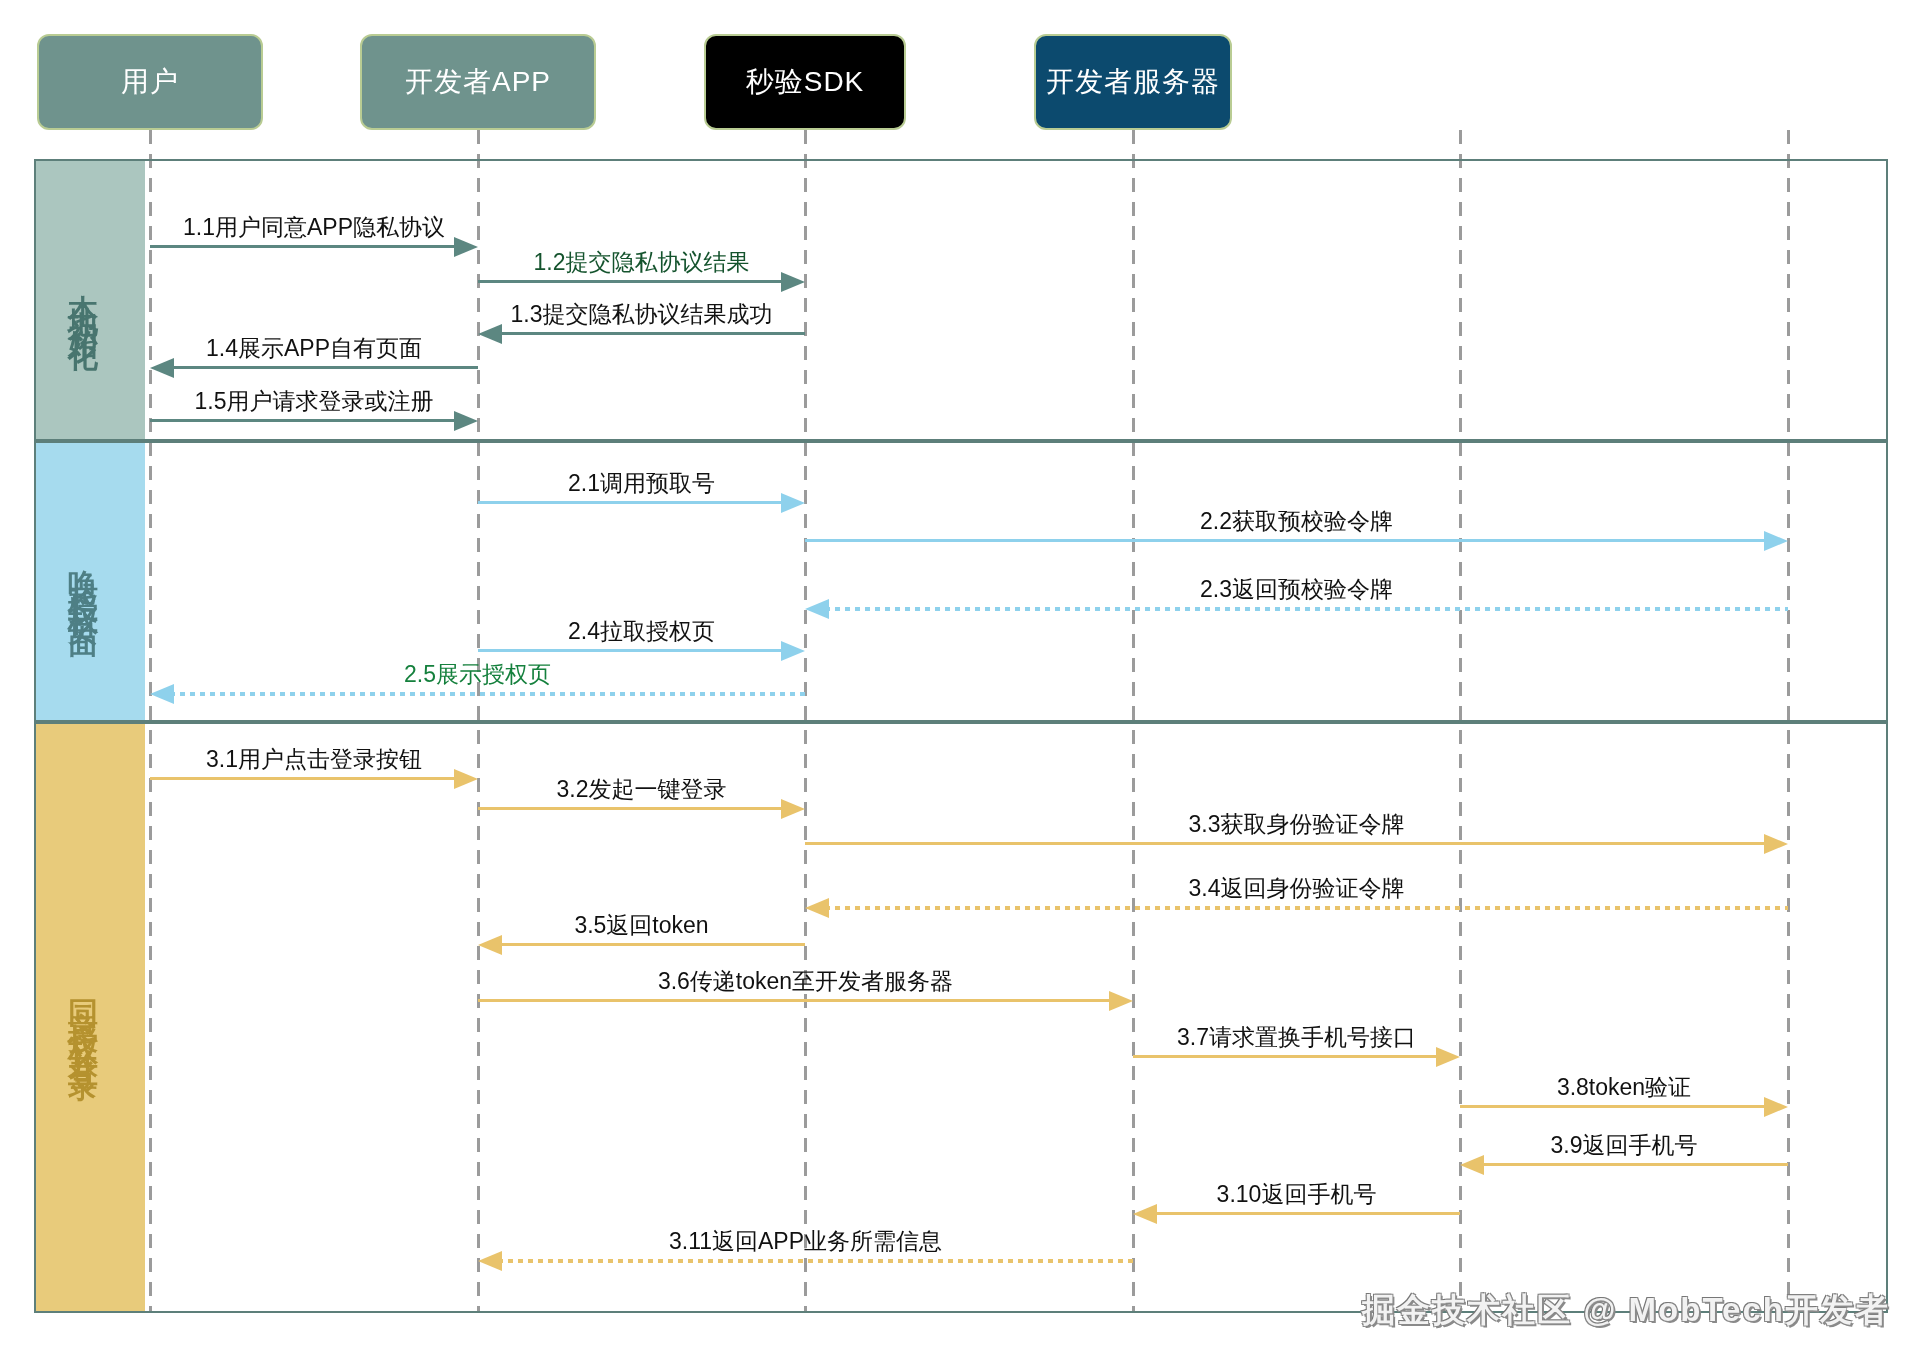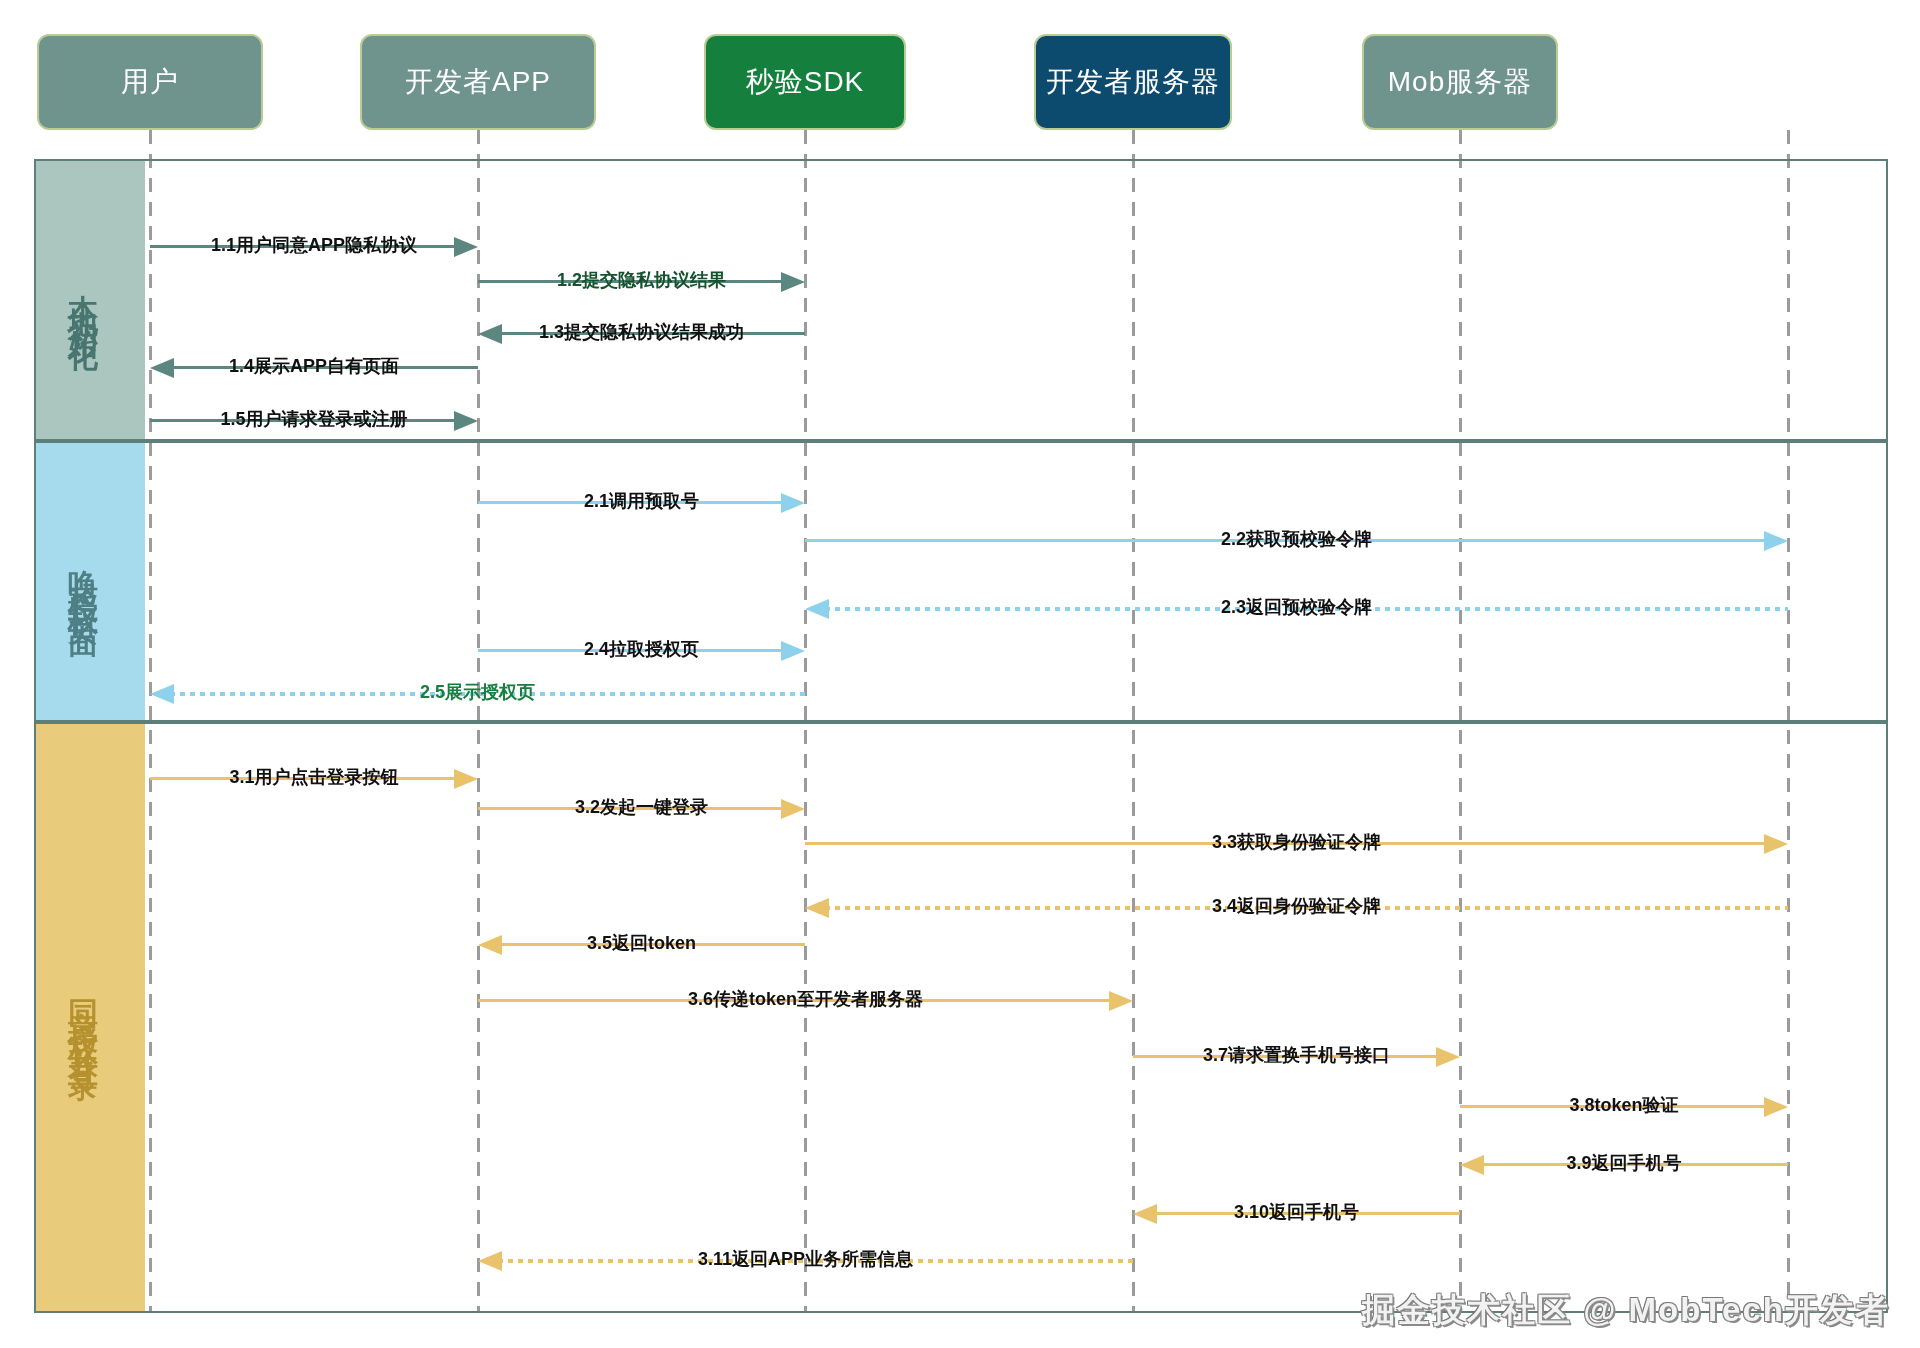--- a/index.html
+++ b/index.html
@@ -19,21 +19,21 @@
   .phase-label{
     position:absolute;writing-mode:vertical-lr;text-orientation:upright;
     font-size:30px;font-weight:600;letter-spacing:12px;z-index:4;white-space:nowrap;
   }
   .msg-line{position:absolute;z-index:6;}
   .msg-line.solid{height:3px;}
   .msg-line.dotted{height:4px;}
   .msg-head{position:absolute;width:0;height:0;border-top:10px solid transparent;border-bottom:10px solid transparent;z-index:7;}
   .msg-label{
     position:absolute;transform:translateX(-50%);white-space:nowrap;
-    font-size:18px;font-weight:700;color:#111111;z-index:8;margin-top:21px;
+    font-size:23px;font-weight:400;color:#111111;z-index:8;
   }
   .watermark{
     position:absolute;z-index:9;font-size:33px;font-weight:700;letter-spacing:2px;
     color:#f2f2f2;white-space:nowrap;
     text-shadow:2px 2px 0 #8a8a8a,-1px -1px 0 #777777,1px -1px 0 #888888,-1px 1px 0 #888888;
   }
 </style>
 </head>
 <body>
 
@@ -48,23 +48,22 @@
     <div class="band" style="left: 36px; top: 161px; width: 109px; height: 278px; background: rgb(171, 198, 191);"></div>
     <div class="phase-label" style="color: rgb(72, 117, 111); left: 62px; top: 300px; transform: translateY(-50%);">本地初始化</div>
     <div class="section" style="left: 34px; top: 441px; width: 1854px; height: 281px; border-color: rgb(93, 127, 122);"></div>
     <div class="band" style="left: 36px; top: 443px; width: 109px; height: 277px; background: rgb(166, 219, 238);"></div>
     <div class="phase-label" style="color: rgb(78, 127, 133); left: 62px; top: 581.5px; transform: translateY(-50%);">唤起授权页面</div>
     <div class="section" style="left: 34px; top: 722px; width: 1854px; height: 591px; border-color: rgb(93, 127, 122);"></div>
     <div class="band" style="left: 36px; top: 724px; width: 109px; height: 587px; background: rgb(232, 203, 123);"></div>
     <div class="phase-label" style="color: rgb(181, 146, 47); left: 62px; top: 1017.5px; transform: translateY(-50%);">同意授权并登录</div>
     <div class="actor-box" style="left: 37px; top: 34px; width: 226px; background: rgb(111, 147, 141); border: 2px solid rgb(185, 204, 147); color: rgb(255, 255, 255);">用户</div>
     <div class="actor-box" style="left: 360px; top: 34px; width: 236px; background: rgb(111, 147, 141); border: 2px solid rgb(185, 204, 147); color: rgb(255, 255, 255);">开发者APP</div>
-    <div class="actor-box" style="left: 704px; top: 34px; width: 202px; background: #15803d; border: 2px solid rgb(185, 204, 147); color: rgb(255, 255, 255);">秒验SDK</div>
+    <div class="actor-box" style="left: 704px; top: 34px; width: 202px; background: #000000; border: 2px solid rgb(185, 204, 147); color: rgb(255, 255, 255);">秒验SDK</div>
     <div class="actor-box" style="left: 1034px; top: 34px; width: 198px; background: #0c4a6e; border: 2px solid rgb(185, 204, 147); color: rgb(255, 255, 255);">开发者服务器</div>
-    <div class="actor-box" style="left: 1362px; top: 34px; width: 196px; background: rgb(111, 147, 141); border: 2px solid rgb(185, 204, 147); color: rgb(255, 255, 255);">Mob服务器</div>
     <div class="msg-line solid" style="top: 245px; left: 150px; width: 308px; background: rgb(92, 135, 129);"></div>
     <div class="msg-head" style="top: 237px; left: 454px; border-left: 24px solid rgb(92, 135, 129);"></div>
     <div class="msg-label" style="left: 314px; top: 212px; color: rgb(17, 17, 17);">1.1用户同意APP隐私协议</div>
     <div class="msg-line solid" style="top: 280px; left: 478px; width: 307px; background: rgb(92, 135, 129);"></div>
     <div class="msg-head" style="top: 272px; left: 781px; border-left: 24px solid rgb(92, 135, 129);"></div>
     <div class="msg-label" style="left: 641.5px; top: 247px; color: #14532d;">1.2提交隐私协议结果</div>
     <div class="msg-line solid" style="top: 332px; left: 498px; width: 307px; background: rgb(92, 135, 129);"></div>
     <div class="msg-head" style="top: 324px; left: 478px; border-right: 24px solid rgb(92, 135, 129);"></div>
     <div class="msg-label" style="left: 641.5px; top: 299px; color: rgb(17, 17, 17);">1.3提交隐私协议结果成功</div>
     <div class="msg-line solid" style="top: 366px; left: 170px; width: 308px; background: rgb(92, 135, 129);"></div>

